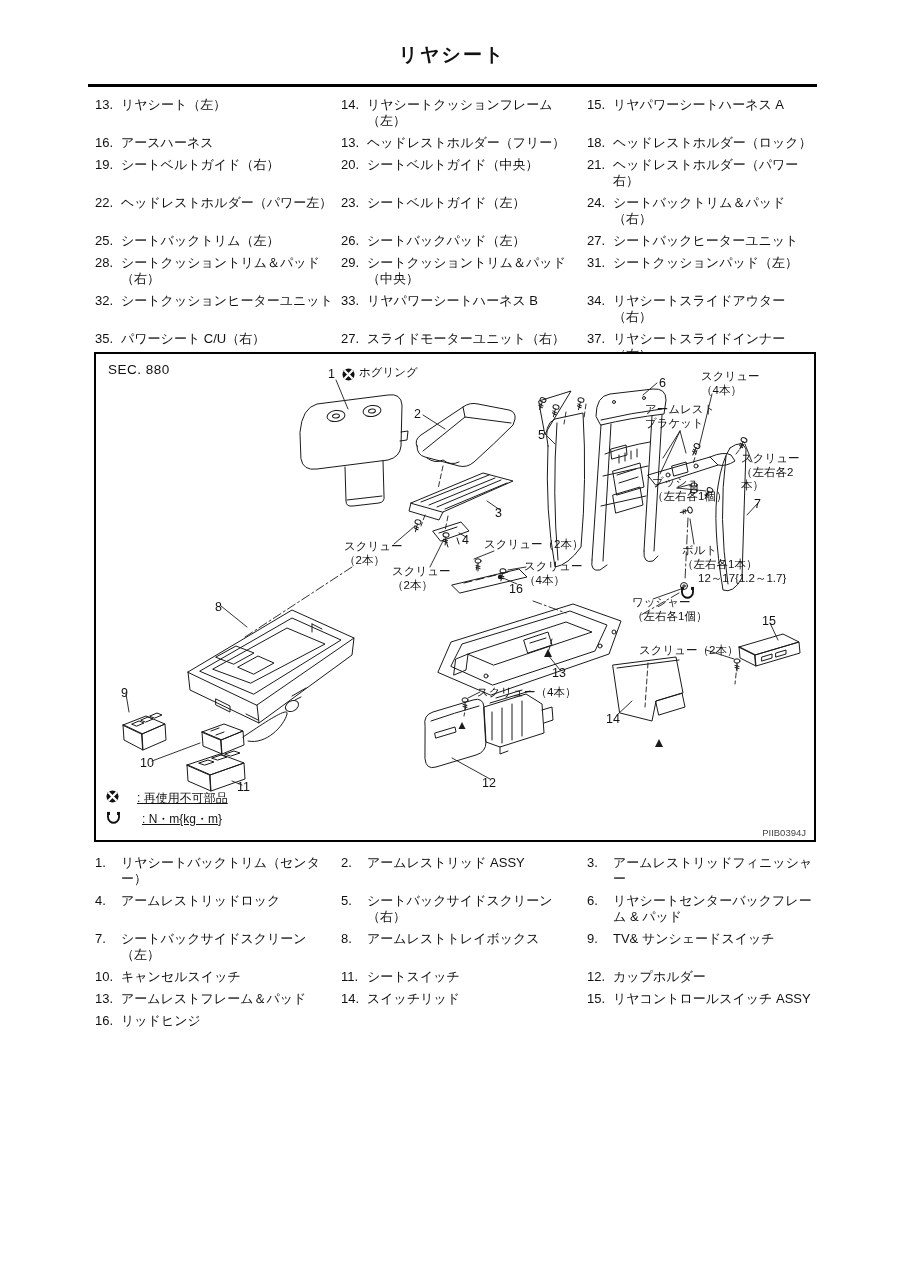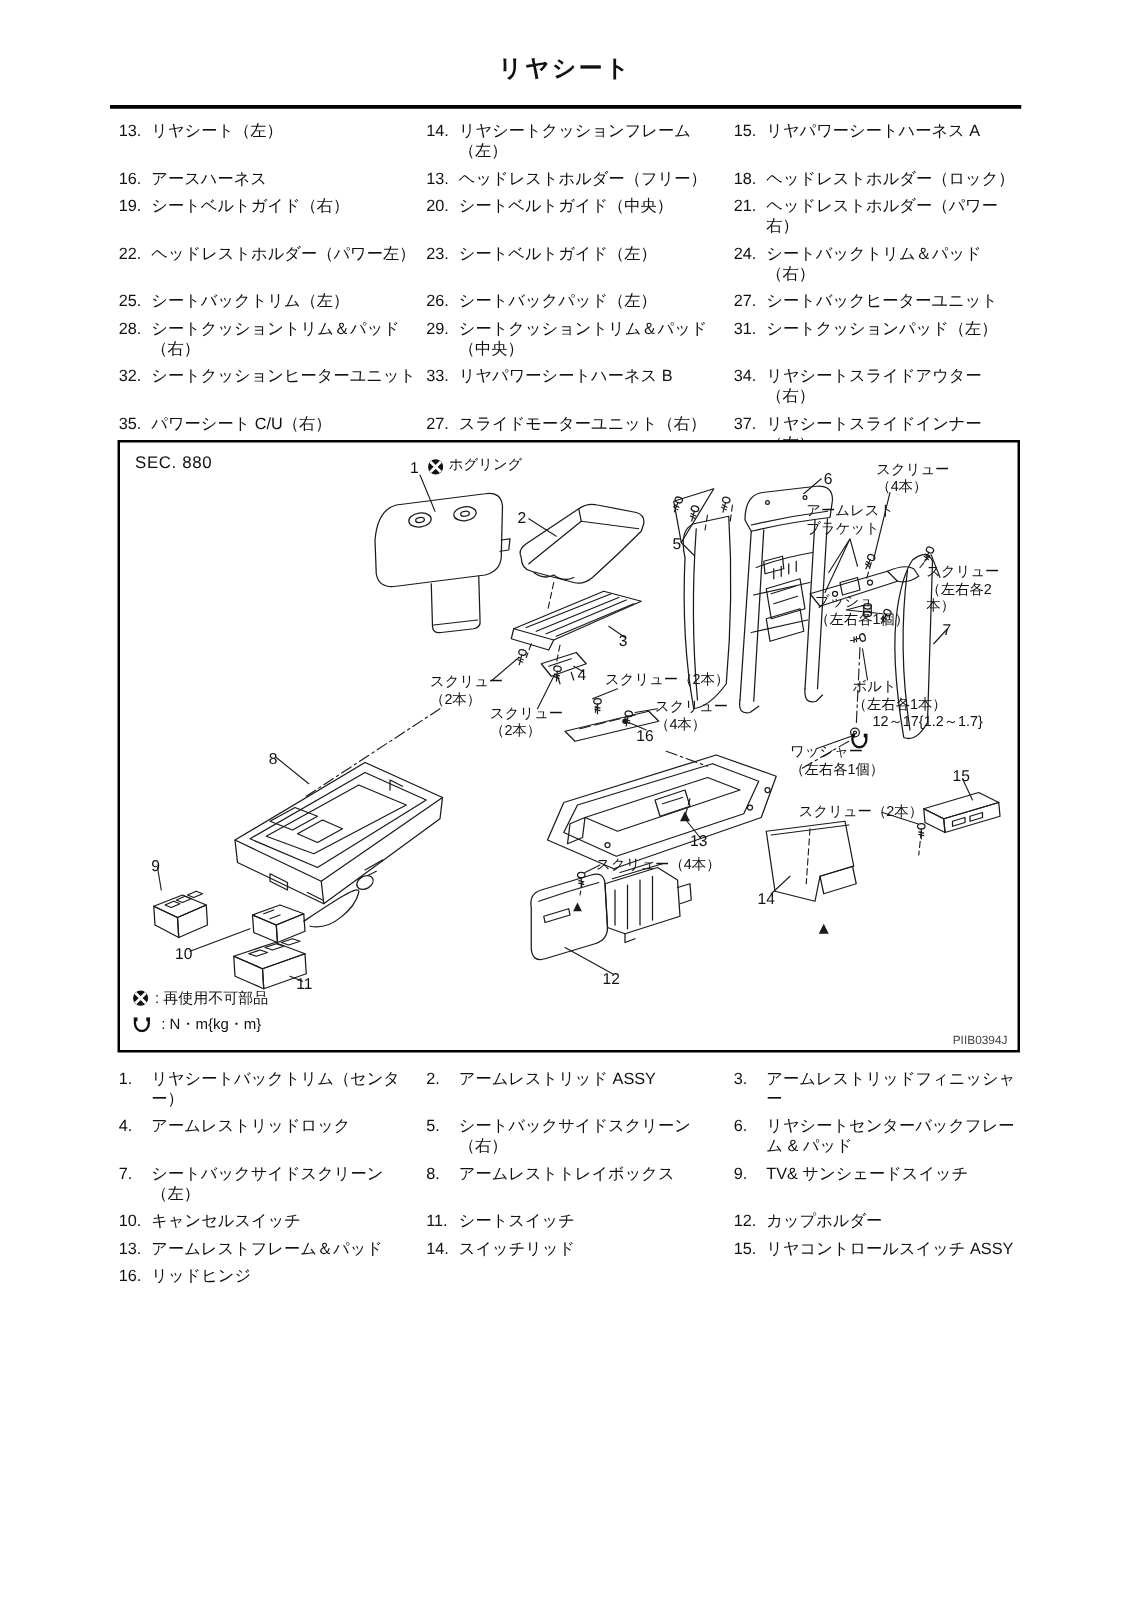--- a/index.html
+++ b/index.html
@@ -21,21 +21,21 @@
         border:2px solid #000;background:#fff;}
   .dbox-inner{position:relative;width:100%;height:100%;}
   .sec-label{position:absolute;left:12px;top:8px;font-size:13.5px;letter-spacing:.5px;}
   .art{position:absolute;left:0;top:0;}
   .co{position:absolute;font-size:11.5px;line-height:13.5px;white-space:pre-line;}
   .pn{position:absolute;font-size:12.5px;}
   .icon13{display:inline-block;width:13px;height:13px;vertical-align:-2px;}
   .ticon{display:inline-block;width:15px;height:13px;vertical-align:-2px;margin-right:3px;}
   .torque-line{display:flex;}
   .legend{position:absolute;left:10px;bottom:12px;font-size:12px;}
-  .legend-row{display:flex;align-items:center;gap:5px;margin-top:4px;}
+  .legend-row{display:flex;gap:18px;margin-top:4px;text-decoration:underline;}
   .figid{position:absolute;right:8px;bottom:2px;font-size:9.5px;color:#444;}
 </style>
 </head>
 <body>
 
 <div class="page">
 
   <div class="page-title">リヤシート</div>
   <div class="title-rule"></div>
 

